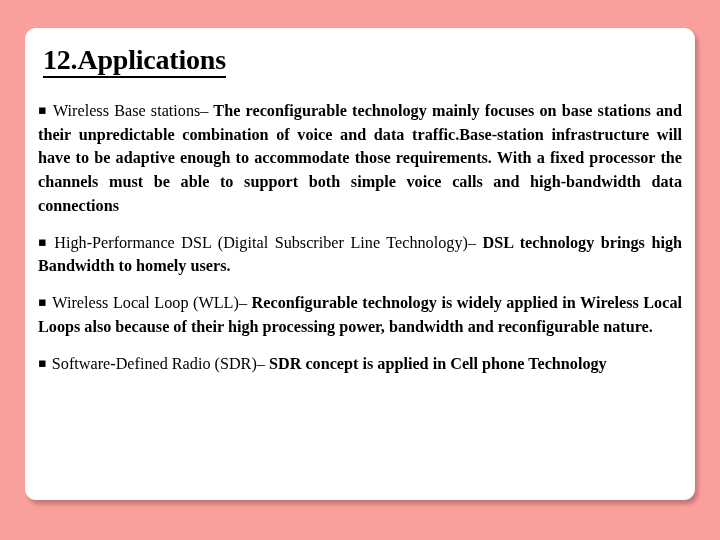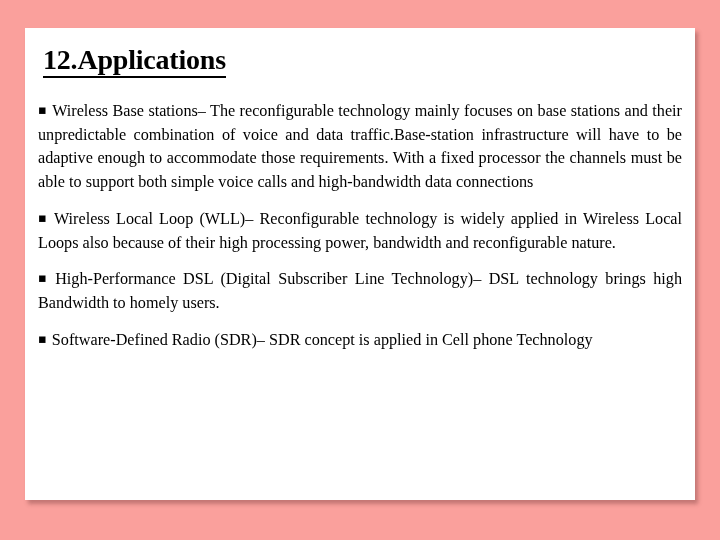--- a/index.html
+++ b/index.html
@@ -19,21 +19,21 @@
     height: 540px;
     background: #faa09c;
   }
   .card {
     position: absolute;
     left: 25px;
     top: 28px;
     width: 670px;
     height: 472px;
     background: #ffffff;
-    border-radius: 0;
+    border-radius: 11px;
     box-shadow: 3px 4px 4px rgba(120, 60, 60, 0.42);
     box-sizing: border-box;
     overflow: hidden;
   }
   .title {
     position: absolute;
     left: 18px;
     top: 16px;
     font-size: 28px;
     font-weight: bold;
@@ -65,45 +65,45 @@
     font-weight: bold;
     font-size: 13px;
     vertical-align: 2px;
     padding-right: 5px;
     font-family: "DejaVu Sans", sans-serif;
   }
   .para .lead {
     font-weight: normal;
   }
   .para .rest {
-    font-weight: normal;
+    font-weight: bold;
   }
   
   .para { hyphens: none; }
 </style>
 </head>
 <body>
 
 <div class="slide">
   <div class="card">
 
     <div class="title">12.Applications</div>
 
     <div class="body">
 
       <p class="para">
         <span class="bullet">▪</span><span class="lead">Wireless Base stations–</span><span class="rest"> The reconfigurable technology mainly focuses on base stations and their unpredictable combination of voice and data traffic.Base-station infrastructure will have to be adaptive enough to accommodate those requirements. With a fixed processor the channels must be able to support both simple voice calls and high-bandwidth data connections</span>
       </p>
 
       <p class="para">
-        <span class="bullet">▪</span><span class="lead">Wireless Local Loop (WLL)–</span><span class="rest"> Reconfigurable technology is widely applied in Wireless Local Loops also because of their high processing power, bandwidth and reconfigurable nature.</span>
+        <span class="bullet">▪</span><span class="lead">High-Performance DSL (Digital Subscriber Line Technology)–</span><span class="rest"> DSL technology brings high Bandwidth to homely users.</span>
       </p>
 
       <p class="para">
-        <span class="bullet">▪</span><span class="lead">High-Performance DSL (Digital Subscriber Line Technology)–</span><span class="rest"> DSL technology brings high Bandwidth to homely users.</span>
+        <span class="bullet">▪</span><span class="lead">Wireless Local Loop (WLL)–</span><span class="rest"> Reconfigurable technology is widely applied in Wireless Local Loops also because of their high processing power, bandwidth and reconfigurable nature.</span>
       </p>
 
       <p class="para">
         <span class="bullet">▪</span><span class="lead">Software-Defined Radio (SDR)–</span><span class="rest"> SDR concept is applied in Cell phone Technology</span>
       </p>
 
     </div>
   </div>
 </div>
 

